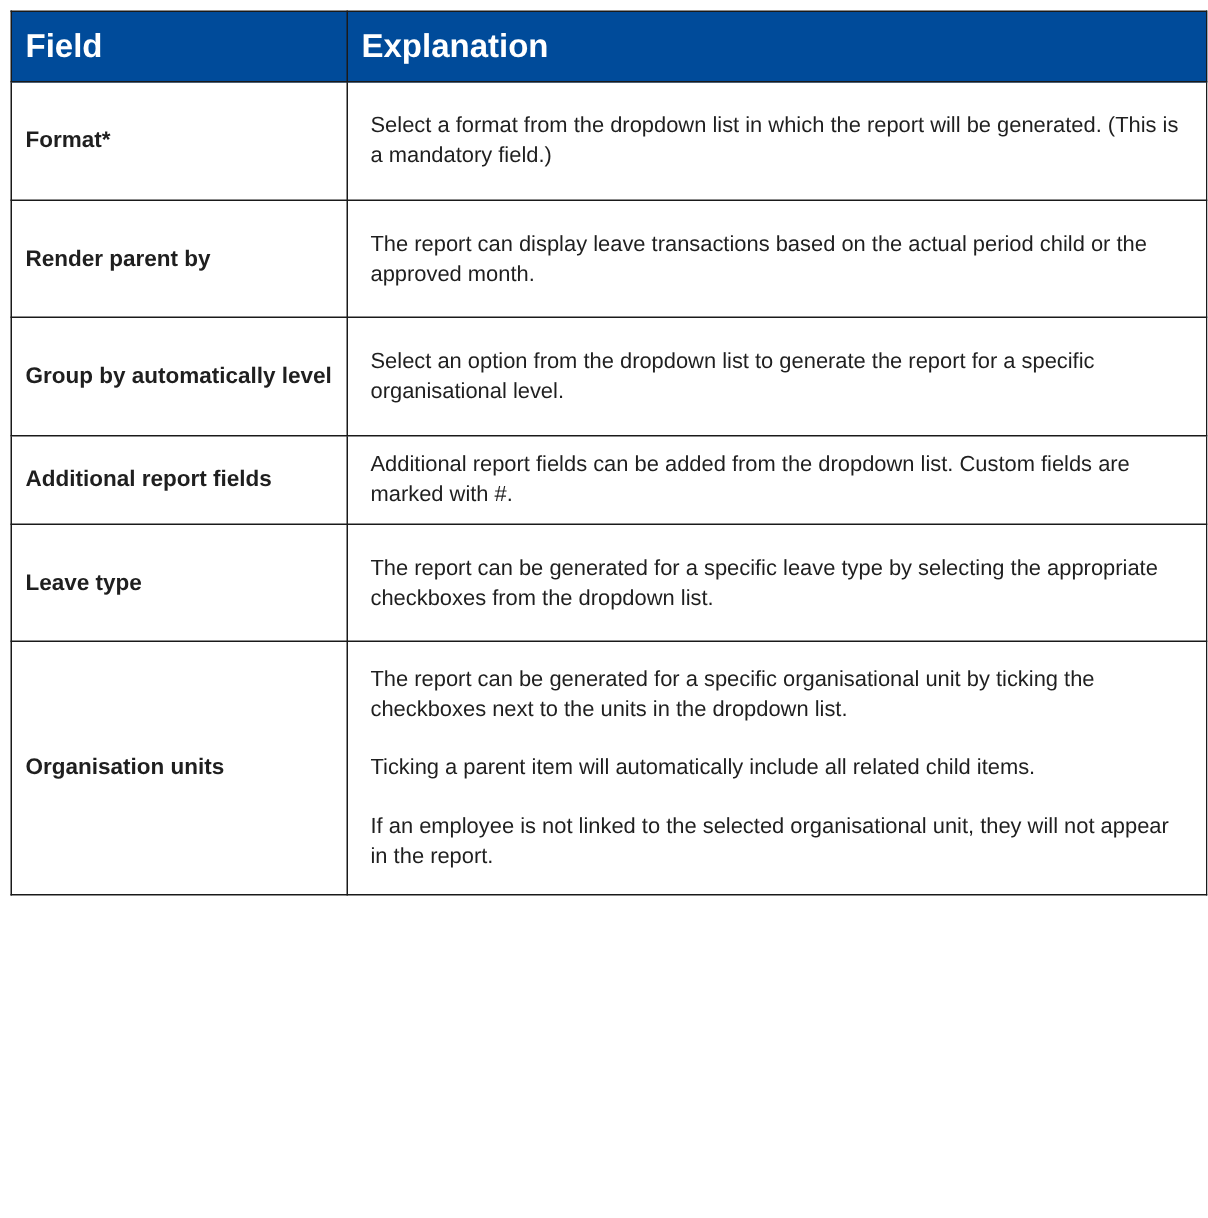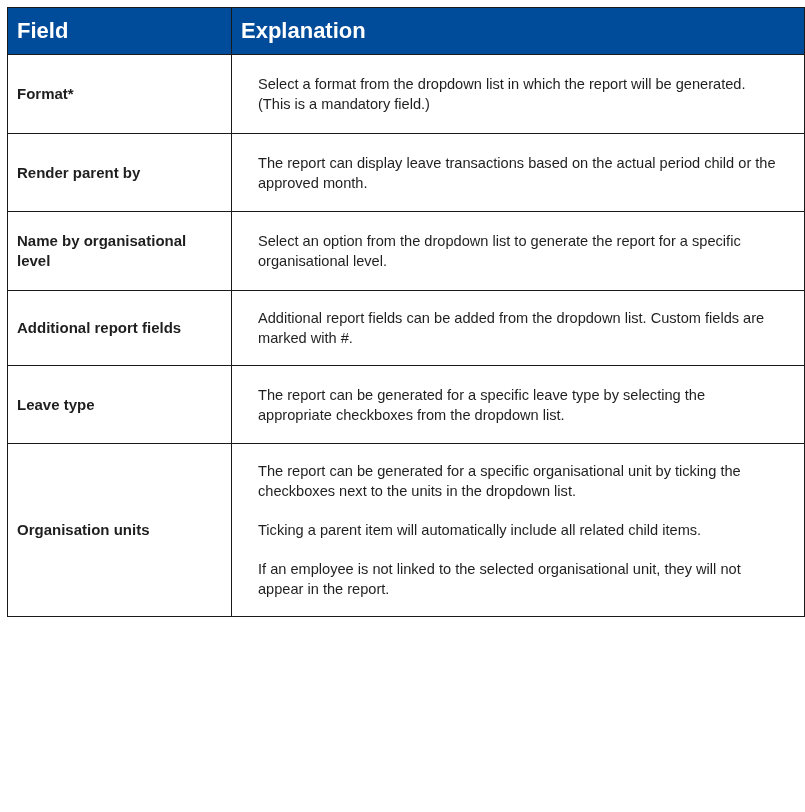--- a/index.html
+++ b/index.html
@@ -4,21 +4,21 @@
 <style>
   html, body { margin: 0; padding: 0; background: #ffffff; }
   body { width: 805px; height: 812px; overflow: hidden; position: relative; font-family: "Liberation Sans", sans-serif; color: #1f1f1f; }
   table { position: absolute; left: 7px; top: 7px; width: 797px; border-collapse: collapse; table-layout: fixed; }
   col.c1 { width: 224px; }
   col.c2 { width: 573px; }
   th, td { border: 1px solid #1a1a1a; vertical-align: middle; text-align: left; }
   th { background: #004b9a; color: #ffffff; font-weight: bold; font-size: 22px; height: 46px; padding: 0 9px; }
   td { font-size: 14.6px; line-height: 20px; padding: 0 9px; }
   td.field { font-weight: bold; font-size: 15px; }
-  td.expl p { margin: 17px; }
+  td.expl p { margin: 6px; }
   td.expl p + p { margin-top: 19px; }
   tr.r1 td { height: 78px; }
   tr.r2 td { height: 77px; }
   tr.r3 td { height: 78px; }
   tr.r4 td { height: 78px; }
   tr.r5 td { height: 58px; }
   tr.r6 td { height: 78px; }
   tr.r7 td { height: 58px; }
   tr.r8 td { height: 77px; }
   tr.r9 td { height: 168px; }
@@ -44,21 +44,21 @@
           <p>Select a format from the dropdown list in which the report will be generated. (This is a mandatory field.)</p>
         </td>
     </tr>
     <tr class="r2">
       <td class="field">Render parent by</td>
       <td class="expl">
           <p>The report can display leave transactions based on the actual period child or the approved month.</p>
         </td>
     </tr>
     <tr class="r6">
-      <td class="field">Name by organisational level</td>
+      <td class="field">Group by automatically level</td>
       <td class="expl">
           <p>Select an option from the dropdown list to generate the report for a specific organisational level.</p>
         </td>
     </tr>
     <tr class="r7">
       <td class="field">Additional report fields</td>
       <td class="expl">
           <p>Additional report fields can be added from the dropdown list. Custom fields are marked with #.</p>
         </td>
     </tr>

